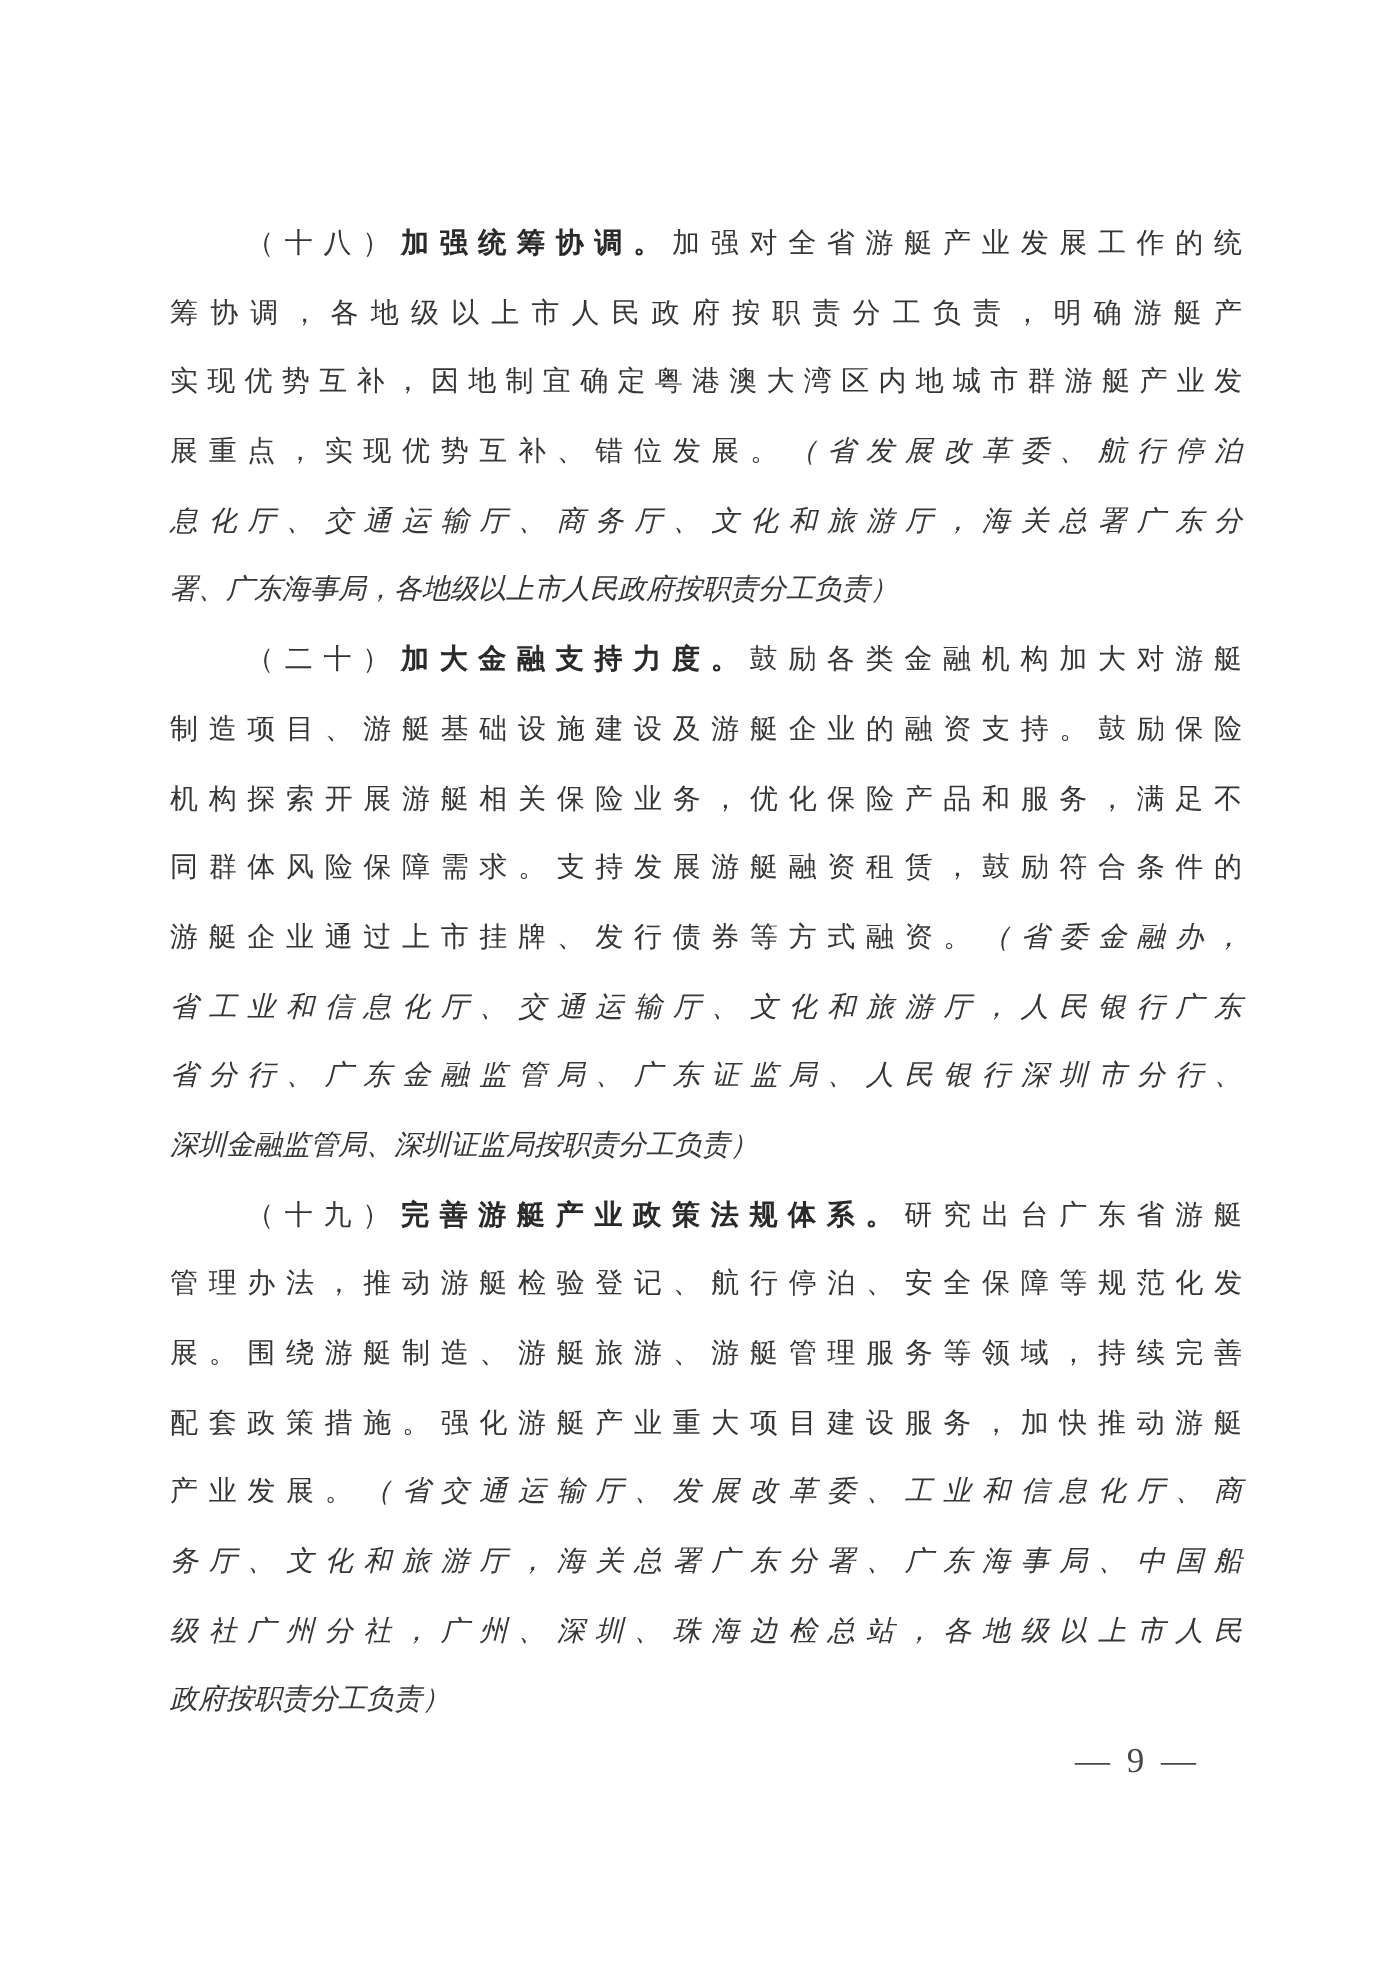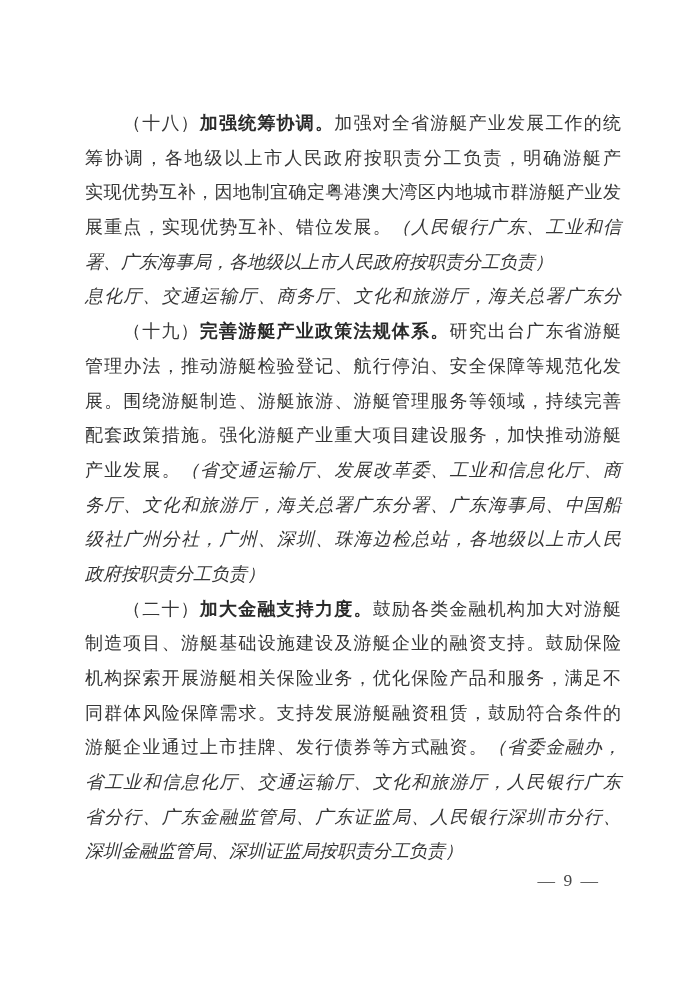--- a/index.html
+++ b/index.html
@@ -17,21 +17,21 @@
   }
   .text-block {
     position: absolute;
     left: 85px;
     top: 106px;
     width: 536px;
   }
   .line {
     height: 34.7px;
     line-height: 34.7px;
-    font-size: 18px;
+    font-size: 14px;
     color: #363636;
     text-align: justify;
     text-align-last: justify;
     white-space: nowrap;
   }
   .line.indent {
     text-indent: 38px;
   }
   .line.last {
     text-align-last: left;
@@ -56,43 +56,43 @@
 </head>
 <body>
 
 <div class="page">
   <div class="text-block">
 
     <div class="para">
       <div class="line indent"><span>（十八）</span><span class="seg-title">加强统筹协调。</span><span>加强对全省游艇产业发展工作的统</span></div>
       <div class="line"><span>筹协调，各地级以上市人民政府按职责分工负责，明确游艇产</span></div>
       <div class="line"><span>实现优势互补，因地制宜确定粤港澳大湾区内地城市群游艇产业发</span></div>
-      <div class="line"><span>展重点，实现优势互补、错位发展。</span><span class="seg-org">（人民银行广东、工业和信</span></div>
+      <div class="line"><span>展重点，实现优势互补、错位发展。</span><span class="seg-org">（省发展改革委、航行停泊</span></div>
+      <div class="line"><span class="seg-org">息化厅、交通运输厅、商务厅、文化和旅游厅，海关总署广东分</span></div>
       <div class="line last"><span class="seg-org">署、广东海事局，各地级以上市人民政府按职责分工负责）</span></div>
-      <div class="line"><span class="seg-org">息化厅、交通运输厅、商务厅、文化和旅游厅，海关总署广东分</span></div>
+    </div>
+
+    <div class="para">
+      <div class="line indent"><span>（二十）</span><span class="seg-title">加大金融支持力度。</span><span>鼓励各类金融机构加大对游艇</span></div>
+      <div class="line"><span>制造项目、游艇基础设施建设及游艇企业的融资支持。鼓励保险</span></div>
+      <div class="line"><span>机构探索开展游艇相关保险业务，优化保险产品和服务，满足不</span></div>
+      <div class="line"><span>同群体风险保障需求。支持发展游艇融资租赁，鼓励符合条件的</span></div>
+      <div class="line"><span>游艇企业通过上市挂牌、发行债券等方式融资。</span><span class="seg-org">（省委金融办，</span></div>
+      <div class="line"><span class="seg-org">省工业和信息化厅、交通运输厅、文化和旅游厅，人民银行广东</span></div>
+      <div class="line"><span class="seg-org">省分行、广东金融监管局、广东证监局、人民银行深圳市分行、</span></div>
+      <div class="line last"><span class="seg-org">深圳金融监管局、深圳证监局按职责分工负责）</span></div>
     </div>
 
     <div class="para">
       <div class="line indent"><span>（十九）</span><span class="seg-title">完善游艇产业政策法规体系。</span><span>研究出台广东省游艇</span></div>
       <div class="line"><span>管理办法，推动游艇检验登记、航行停泊、安全保障等规范化发</span></div>
       <div class="line"><span>展。围绕游艇制造、游艇旅游、游艇管理服务等领域，持续完善</span></div>
       <div class="line"><span>配套政策措施。强化游艇产业重大项目建设服务，加快推动游艇</span></div>
       <div class="line"><span>产业发展。</span><span class="seg-org">（省交通运输厅、发展改革委、工业和信息化厅、商</span></div>
       <div class="line"><span class="seg-org">务厅、文化和旅游厅，海关总署广东分署、广东海事局、中国船</span></div>
       <div class="line"><span class="seg-org">级社广州分社，广州、深圳、珠海边检总站，各地级以上市人民</span></div>
       <div class="line last"><span class="seg-org">政府按职责分工负责）</span></div>
     </div>
 
-    <div class="para">
-      <div class="line indent"><span>（二十）</span><span class="seg-title">加大金融支持力度。</span><span>鼓励各类金融机构加大对游艇</span></div>
-      <div class="line"><span>制造项目、游艇基础设施建设及游艇企业的融资支持。鼓励保险</span></div>
-      <div class="line"><span>机构探索开展游艇相关保险业务，优化保险产品和服务，满足不</span></div>
-      <div class="line"><span>同群体风险保障需求。支持发展游艇融资租赁，鼓励符合条件的</span></div>
-      <div class="line"><span>游艇企业通过上市挂牌、发行债券等方式融资。</span><span class="seg-org">（省委金融办，</span></div>
-      <div class="line"><span class="seg-org">省工业和信息化厅、交通运输厅、文化和旅游厅，人民银行广东</span></div>
-      <div class="line"><span class="seg-org">省分行、广东金融监管局、广东证监局、人民银行深圳市分行、</span></div>
-      <div class="line last"><span class="seg-org">深圳金融监管局、深圳证监局按职责分工负责）</span></div>
-    </div>
-
   </div>
 
   <div class="page-number">— 9 —</div>
 </div>
 
 </body></html>

